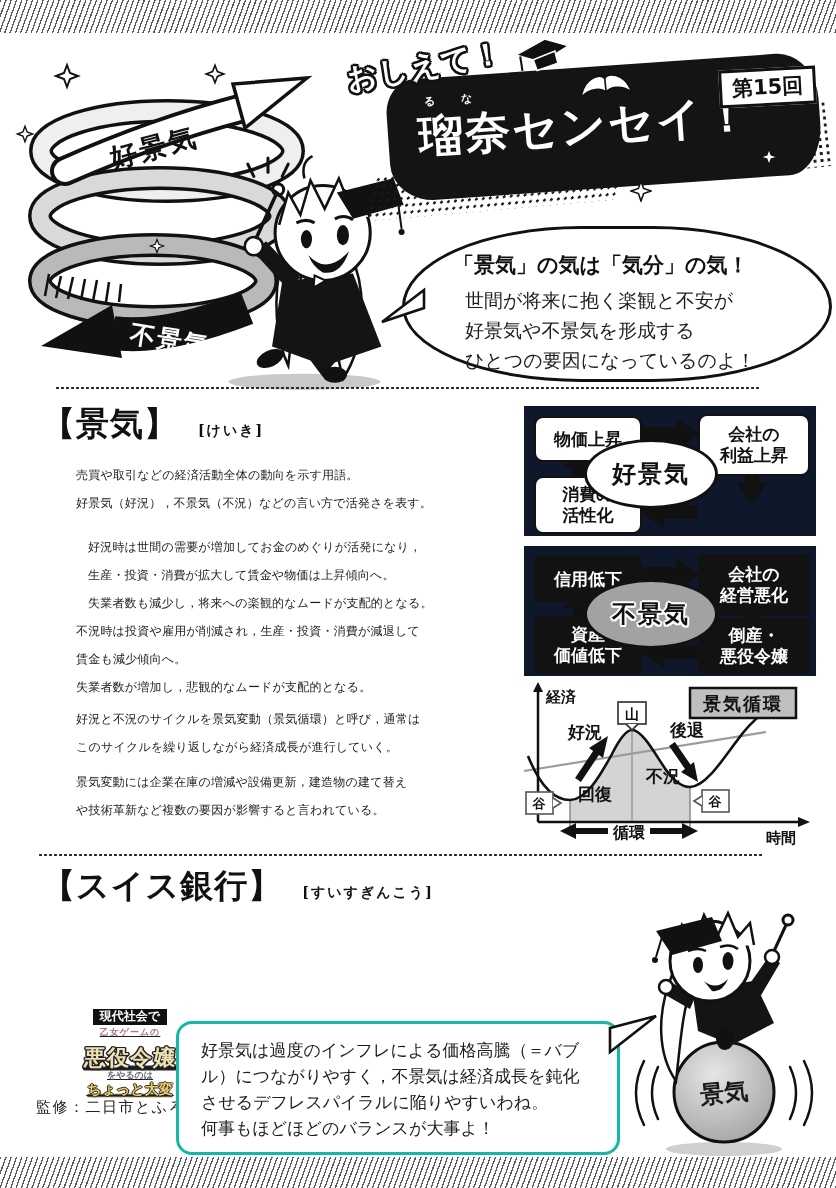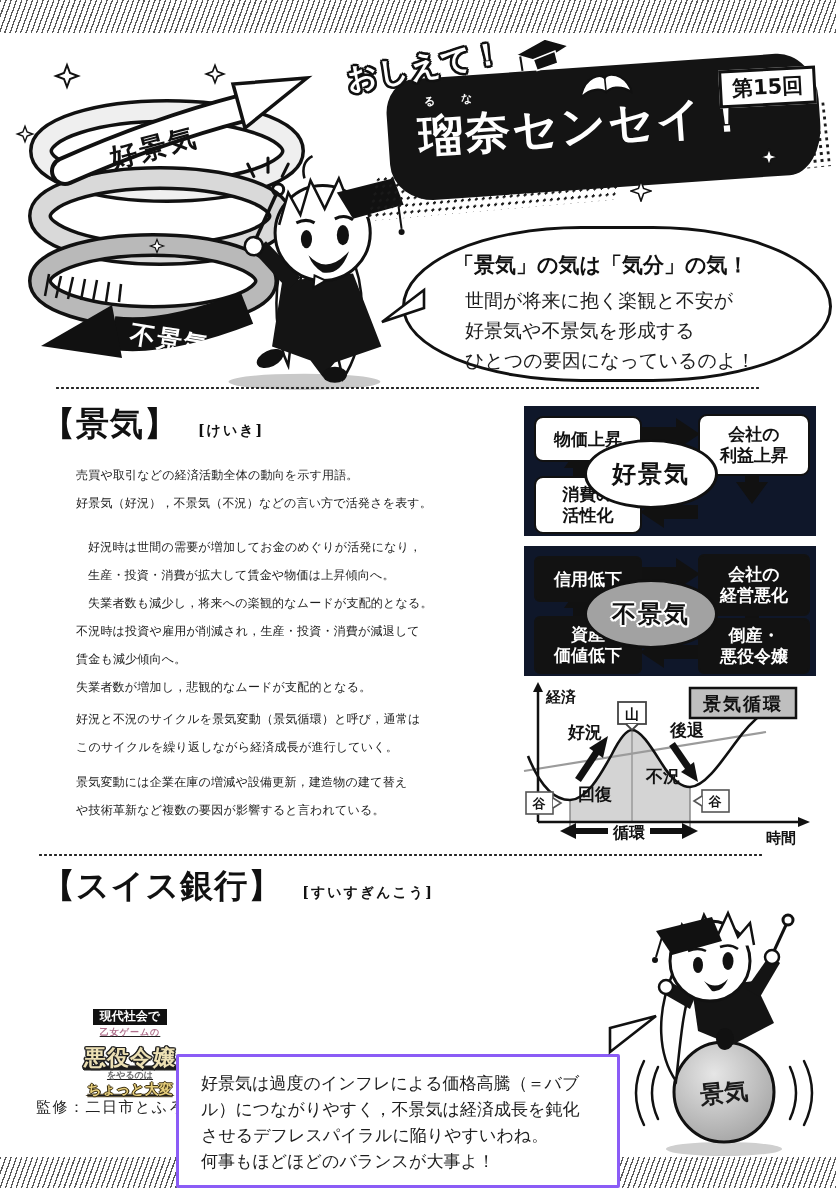--- a/index.html
+++ b/index.html
@@ -85,22 +85,22 @@
   #logo{position:absolute;left:66px;top:1006px;width:128px;text-align:center;line-height:1.15;text-decoration:underline;}
   .logo-l1{display:inline-block;background:#111;color:#fff;font-size:12px;font-weight:bold;padding:1px 7px;}
   .logo-l2{font-size:9px;color:#b0708c;font-weight:bold;letter-spacing:1px;margin-top:2px;}
   .logo-l3{font-family:"DejaVu Serif","Liberation Serif",serif;font-size:22px;font-weight:900;color:#ece0b4;
     letter-spacing:1px;text-shadow:-1.5px 0 #222,1.5px 0 #222,0 -1.5px #222,0 1.5px #222,-1px -1px #222,1px 1px #222,-1px 1px #222,1px -1px #222;margin-top:8px;}
   .logo-l4{font-size:9px;font-weight:bold;color:#666;}
   .logo-l5{font-family:"DejaVu Serif","Liberation Serif",serif;font-size:14px;font-weight:900;color:#e7cf7d;
     text-shadow:-1.2px 0 #3c3012,1.2px 0 #3c3012,0 -1.2px #3c3012,0 1.2px #3c3012;}
   #supervisor{position:absolute;left:36px;top:1098px;font-family:"DejaVu Serif","Liberation Serif",serif;
     font-size:15px;color:#222;letter-spacing:1.5px;}
-  #bottom-bubble{position:absolute;left:176px;top:1054px;width:438px;height:128px;background:#fff;
-    border:3px solid #8b5cf6;border-radius:2px;z-index:2;}
+  #bottom-bubble{position:absolute;left:176px;top:1021px;width:438px;height:128px;background:#fff;
+    border:3px solid #14b8a6;border-radius:16px;z-index:2;}
   #bottom-bubble-text{position:absolute;left:22px;top:13px;font-size:17px;line-height:26px;color:#1c1c1c;white-space:pre-line;}
   #bottom-tail{position:absolute;left:606px;top:1012px;z-index:3;}
 </style>
 </head>
 <body>
 
 <div id="page">
 
   <div id="stripe-top" class="stripe"></div>
   <div id="stripe-bottom" class="stripe"></div>

